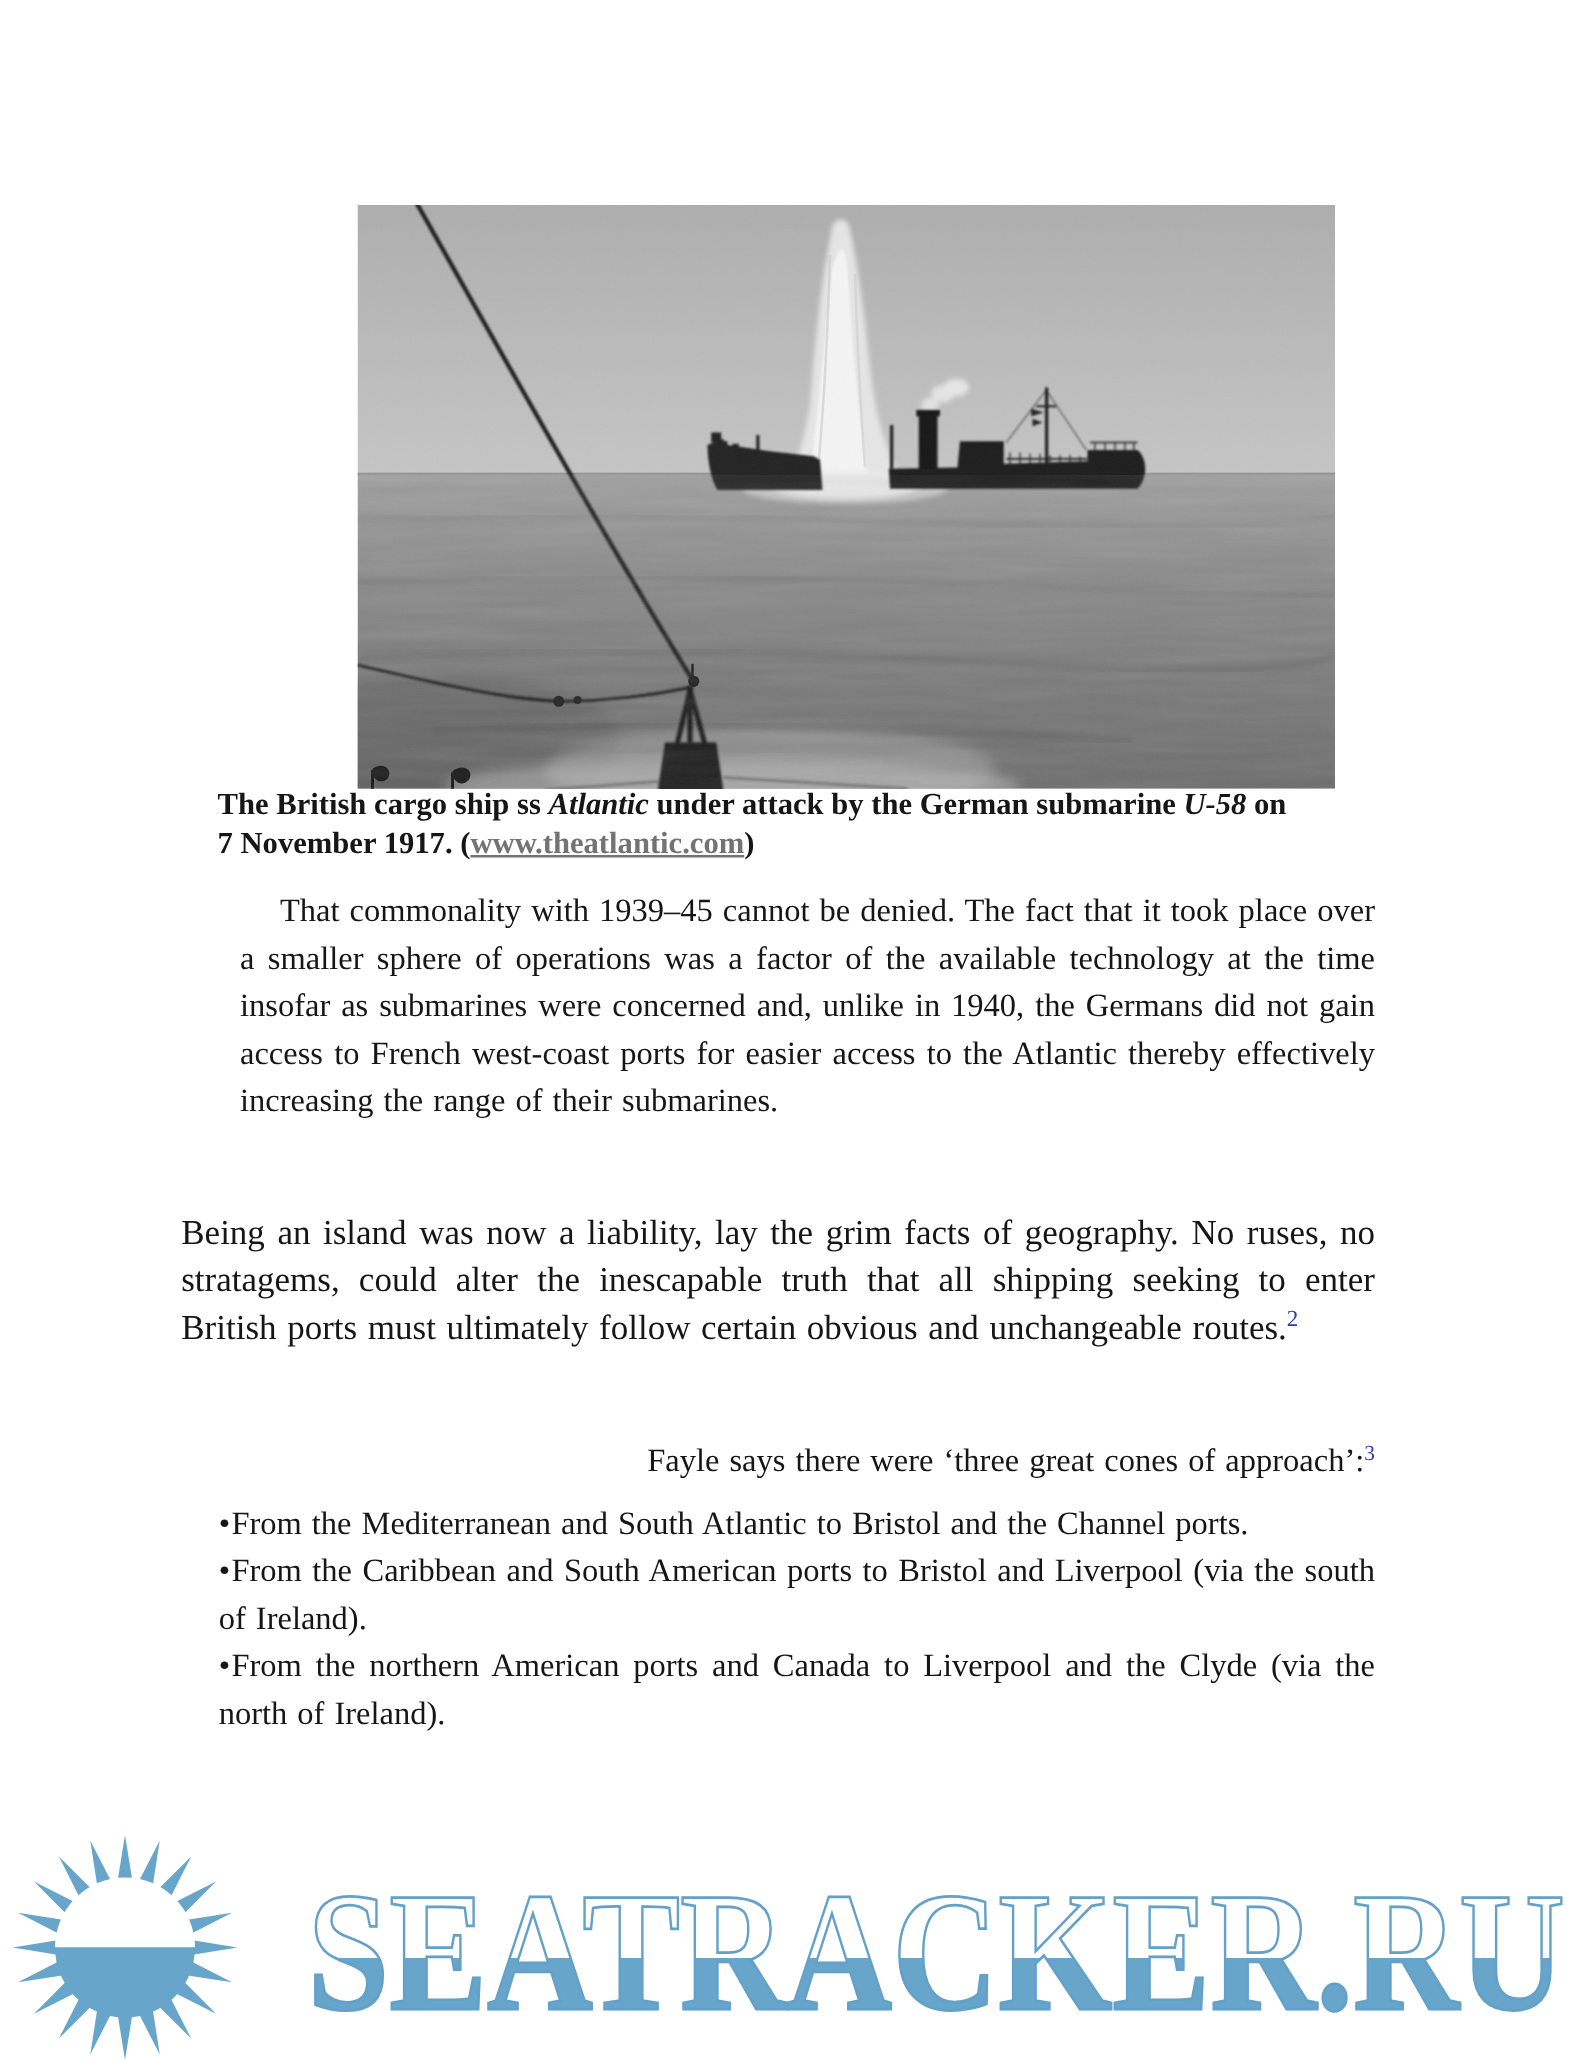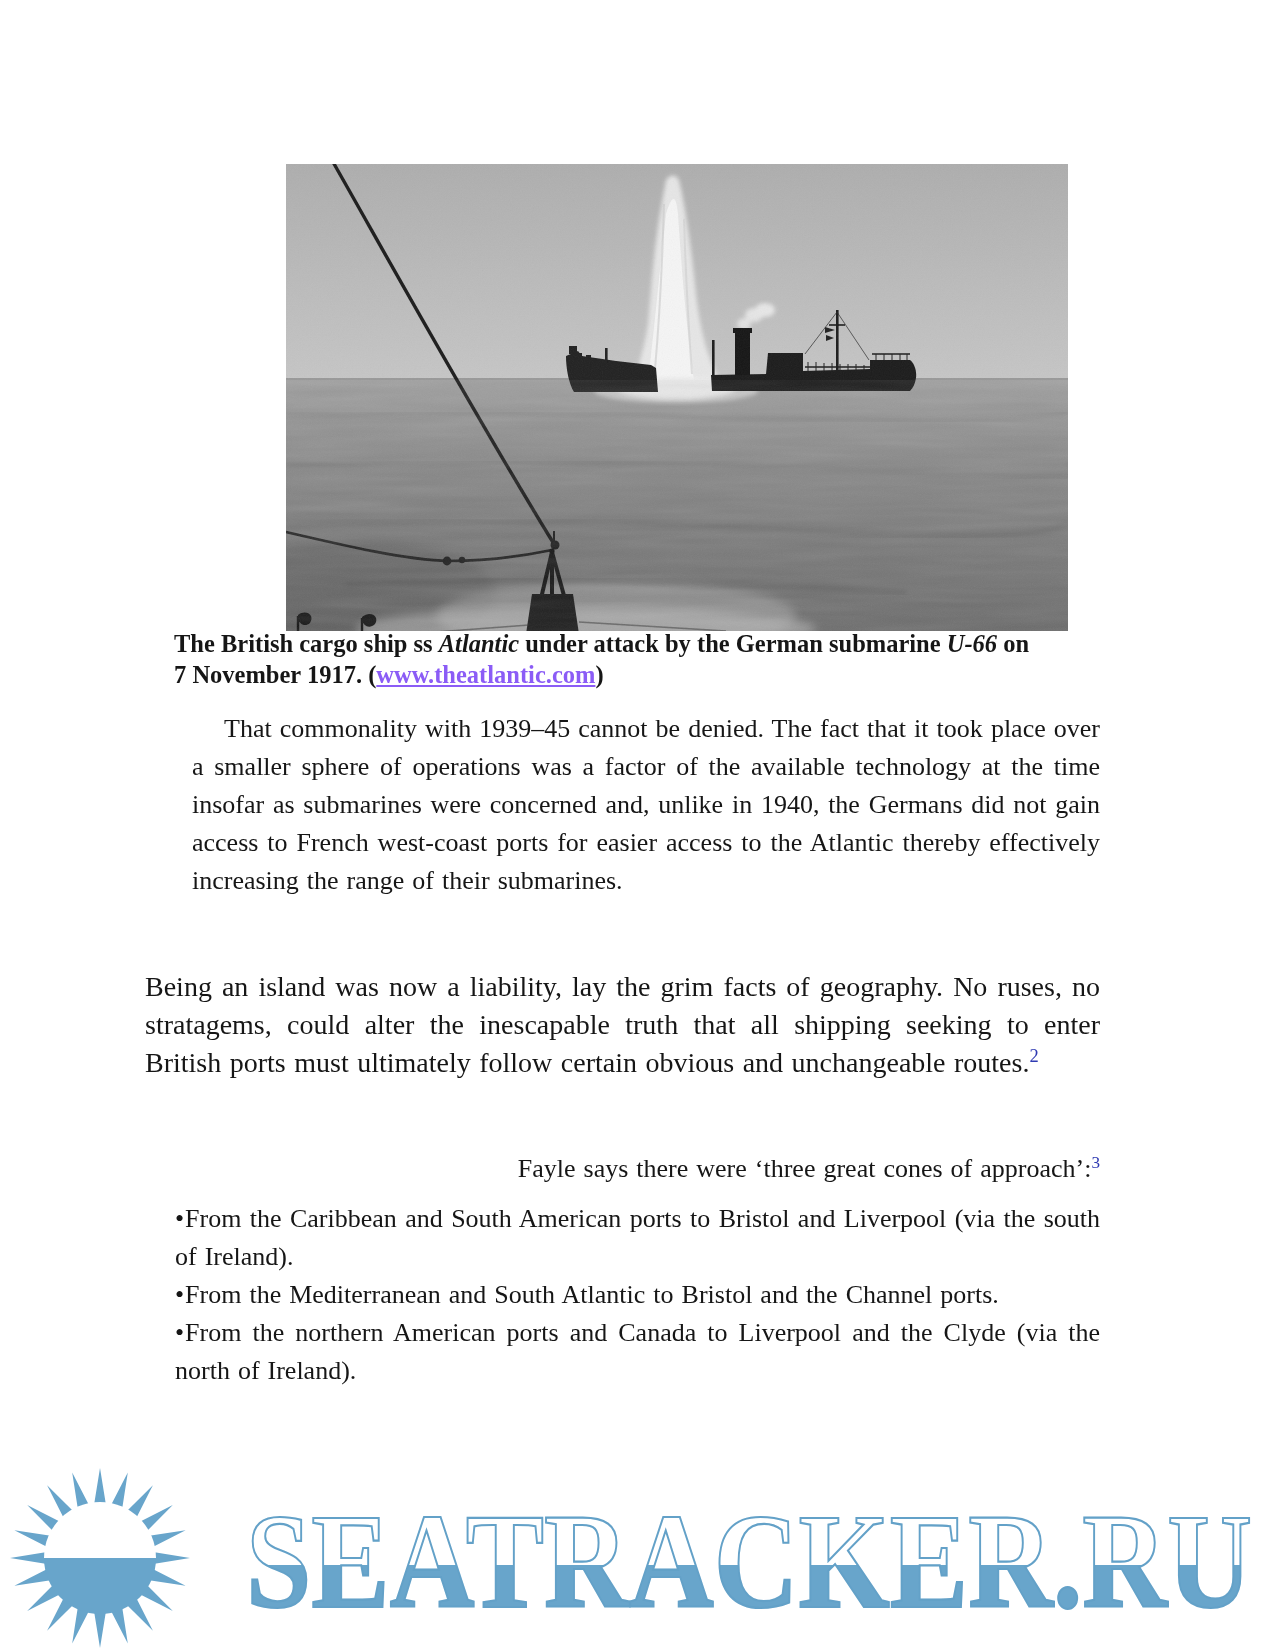--- a/index.html
+++ b/index.html
@@ -22,21 +22,21 @@
   .quote{margin:30px 0;font-size:28px;line-height:38px;min-height:152px;
          text-align:justify;word-spacing:1.5px;}
   .fayle{margin:24px 0 12px 0;min-height:38px;text-align:right;}
   .bullets{margin-left:30px;width:925px;}
   .li{font-size:26px;line-height:38px;text-align:justify;word-spacing:1.5px;}
   .li .b{padding-right:1px;}
 
   .seg-normal{}
   .seg-bold{font-weight:700;}
   .seg-bold-italic{font-weight:700;font-style:italic;}
-  .seg-bold-link{font-weight:700;color:#8b5cf6;text-decoration:underline;cursor:pointer;}
+  .seg-bold-link{font-weight:700;color:#737373;text-decoration:underline;cursor:pointer;}
   .seg-sup{color:#2f3ab2;font-size:0.66em;position:relative;top:-0.55em;line-height:0;cursor:pointer;}
 
   
   .watermark{position:absolute;left:0;top:1400px;width:1275px;height:250px;pointer-events:none;}
   .watermark svg{display:block;width:100%;height:100%;}
 </style>
 </head>
 <body>
 
 <figure class="photo">
@@ -151,32 +151,32 @@
       <path d="M76,453 C84,446 94,452 89,460 C83,466 77,461 76,456 Z" stroke="none"></path>
     </g>
 
     <rect x="0" y="216" width="782" height="251" filter="url(#streaks)" opacity="0.15"></rect>
     <rect x="0" y="0" width="782" height="467" filter="url(#grain)" opacity="0.07"></rect>
   </svg>
 </figure>
 
 <div class="content">
 
-  <div class="caption"><span class="seg-bold">The British cargo ship ss </span><span class="seg-bold-italic">Atlantic</span><span class="seg-bold"> under attack by the German submarine </span><span class="seg-bold-italic">U-66</span><span class="seg-bold"> on 7 November 1917. (</span><a href="#" class="seg-bold-link">www.theatlantic.com</a><span class="seg-bold">)</span></div>
+  <div class="caption"><span class="seg-bold">The British cargo ship ss </span><span class="seg-bold-italic">Atlantic</span><span class="seg-bold"> under attack by the German submarine </span><span class="seg-bold-italic">U-58</span><span class="seg-bold"> on 7 November 1917. (</span><a href="#" class="seg-bold-link">www.theatlantic.com</a><span class="seg-bold">)</span></div>
 
   <p class="para justify indent p1">That commonality with 1939–45 cannot be denied. The fact that it took place over a smaller sphere of operations was a factor of the available technology at the time insofar as submarines were concerned and, unlike in 1940, the Germans did not gain access to French west-coast ports for easier access to the Atlantic thereby effectively increasing the range of their submarines.</p>
 
 
   <div class="quote"><span class="seg-normal">Being an island was now a liability, lay the grim facts of geography. No ruses, no stratagems, could alter the inescapable truth that all shipping seeking to enter British ports must ultimately follow certain obvious and unchangeable routes.</span><span class="seg-sup">2</span></div>
 
   <p class="para fayle"><span class="seg-normal">Fayle says there were ‘three great cones of approach’:</span><span class="seg-sup">3</span></p>
 
   <div class="bullets">
+    <div class="li"><span class="b">•</span><span>From the Mediterranean and South Atlantic to Bristol and the Channel ports.</span></div>
     <div class="li"><span class="b">•</span><span>From the Caribbean and South American ports to Bristol and Liverpool (via the south of Ireland).</span></div>
-    <div class="li"><span class="b">•</span><span>From the Mediterranean and South Atlantic to Bristol and the Channel ports.</span></div>
     <div class="li"><span class="b">•</span><span>From the northern American ports and Canada to Liverpool and the Clyde (via the north of Ireland).</span></div>
   </div>
 </div>
 
 <div class="watermark">
   <svg viewBox="0 0 1275 250">
     <defs>
       <linearGradient id="wmgrad" x1="0" y1="0" x2="0" y2="1">
         <stop offset="0" stop-color="#ffffff"></stop>
         <stop offset="0.53" stop-color="#ffffff"></stop>

